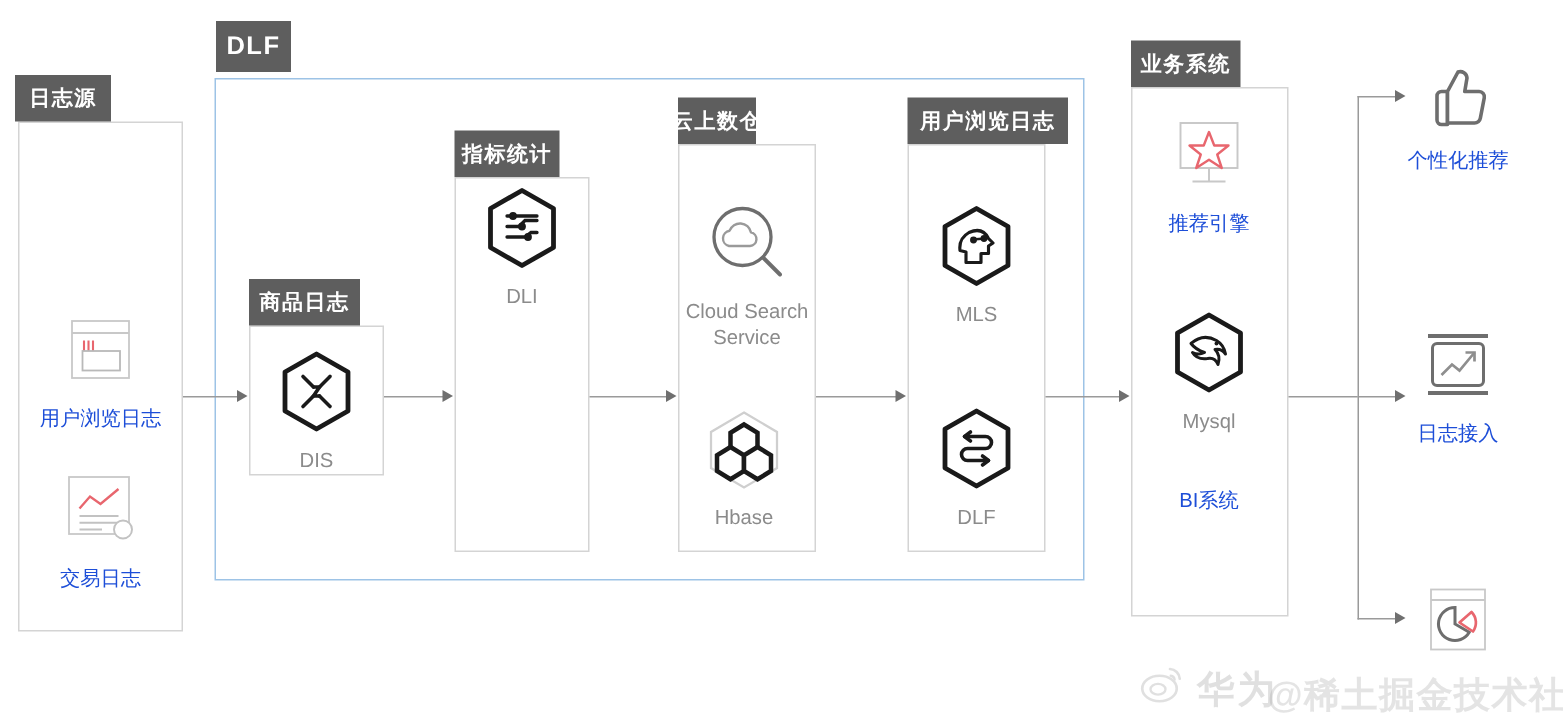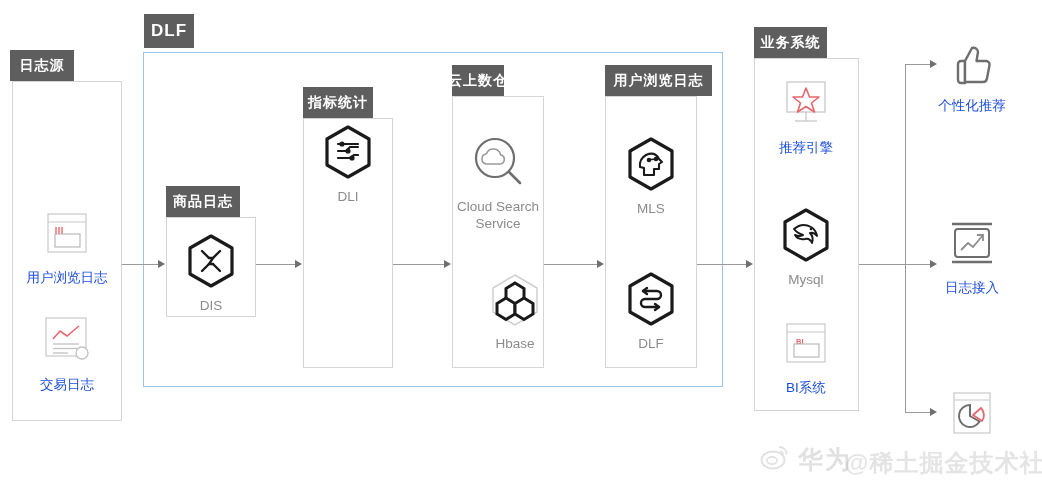--- a/index.html
+++ b/index.html
@@ -185,21 +185,21 @@
       <svg width="56" height="54" viewBox="0 0 56 54">
         <circle cx="25" cy="23" r="19" fill="#fff" stroke="#6e6e6e" stroke-width="2.2"></circle>
         <line x1="39" y1="37" x2="50" y2="48" stroke="#6e6e6e" stroke-width="2.6" stroke-linecap="round"></line>
         <path d="M16 29 a5.2 5.2 0 0 1 .4 -10.2 a7.4 7.4 0 0 1 14.2 1.1 a4.6 4.6 0 0 1 -.6 9.1 Z" fill="#fff" stroke="#9a9a9a" stroke-width="1.6" stroke-linejoin="round"></path>
       </svg>
     </span>
     <div class="lbl">Cloud Search
 Service</div>
   </div>
 
-  <div class="node" style="left:455px; top:272px;">
+  <div class="node" style="left:436px; top:272px;">
     <span class="ico">
       <svg width="56" height="54" viewBox="0 0 56 54">
         <polygon points="28,3 50,16 50,40 28,53 6,40 6,16" fill="#fff" stroke="#cfcfcf" stroke-width="1.5"></polygon>
         <polygon points="28,11 37,16.5 37,27 28,32.5 19,27 19,16.5" fill="#fff" stroke="#1a1a1a" stroke-width="3"></polygon>
         <polygon points="19,26 28,31.5 28,42 19,47.5 10,42 10,31.5" fill="#fff" stroke="#1a1a1a" stroke-width="3"></polygon>
         <polygon points="37,26 46,31.5 46,42 37,47.5 28,42 28,31.5" fill="#fff" stroke="#1a1a1a" stroke-width="3"></polygon>
       </svg>
     </span>
     <div class="lbl">Hbase</div>
   </div>
@@ -254,28 +254,20 @@
         <rect x="9" y="4" width="38" height="30" fill="#fff" stroke="#c8c8c8" stroke-width="1.3"></rect>
         <polygon points="28,10 31.5,19 41,19 33.5,25 36.5,34 28,28.5 19.5,34 22.5,25 15,19 24.5,19" fill="none" stroke="#e8666e" stroke-width="1.6" stroke-linejoin="round"></polygon>
         <line x1="28" y1="34" x2="28" y2="43" stroke="#c8c8c8" stroke-width="1.3"></line>
         <line x1="17" y1="43" x2="39" y2="43" stroke="#c8c8c8" stroke-width="1.3"></line>
       </svg>
     </span>
     <div class="lbl cn">推荐引擎</div>
   </div>
 
   <div class="node" style="left:746px; top:320px;">
-    <span class="ico">
-      <svg width="50" height="50" viewBox="0 0 50 50">
-        <rect x="6" y="4" width="38" height="38" fill="#fff" stroke="#c8c8c8" stroke-width="1.2"></rect>
-        <line x1="6" y1="12" x2="44" y2="12" stroke="#c8c8c8" stroke-width="1.2"></line>
-        <text x="15" y="24" font-family="'Liberation Sans',sans-serif" font-size="7.5" font-weight="bold" fill="#e8666e">BI</text>
-        <rect x="13" y="24" width="25" height="13" fill="#fff" stroke="#b9b9b9" stroke-width="1.2"></rect>
-      </svg>
-    </span>
     <div class="lbl cn">BI系统</div>
   </div>
 
   <div class="node" style="left:912px; top:38px;">
     <span class="ico">
       <svg width="54" height="50" viewBox="0 0 54 50">
         <path d="M20 45 H16 a3 3 0 0 1 -3 -3 V26 a3 3 0 0 1 3 -3 h4 Z" fill="#fff" stroke="#6e6e6e" stroke-width="2.4" stroke-linejoin="round"></path>
         <path d="M20 23 L27 10 a4.5 4.5 0 0 1 6 4 l-1.5 9 H41 a3.5 3.5 0 0 1 3.5 4.2 l-2.6 13.5 A4 4 0 0 1 38 44 H20 Z" fill="#fff" stroke="#6e6e6e" stroke-width="2.4" stroke-linejoin="round"></path>
       </svg>
     </span>

